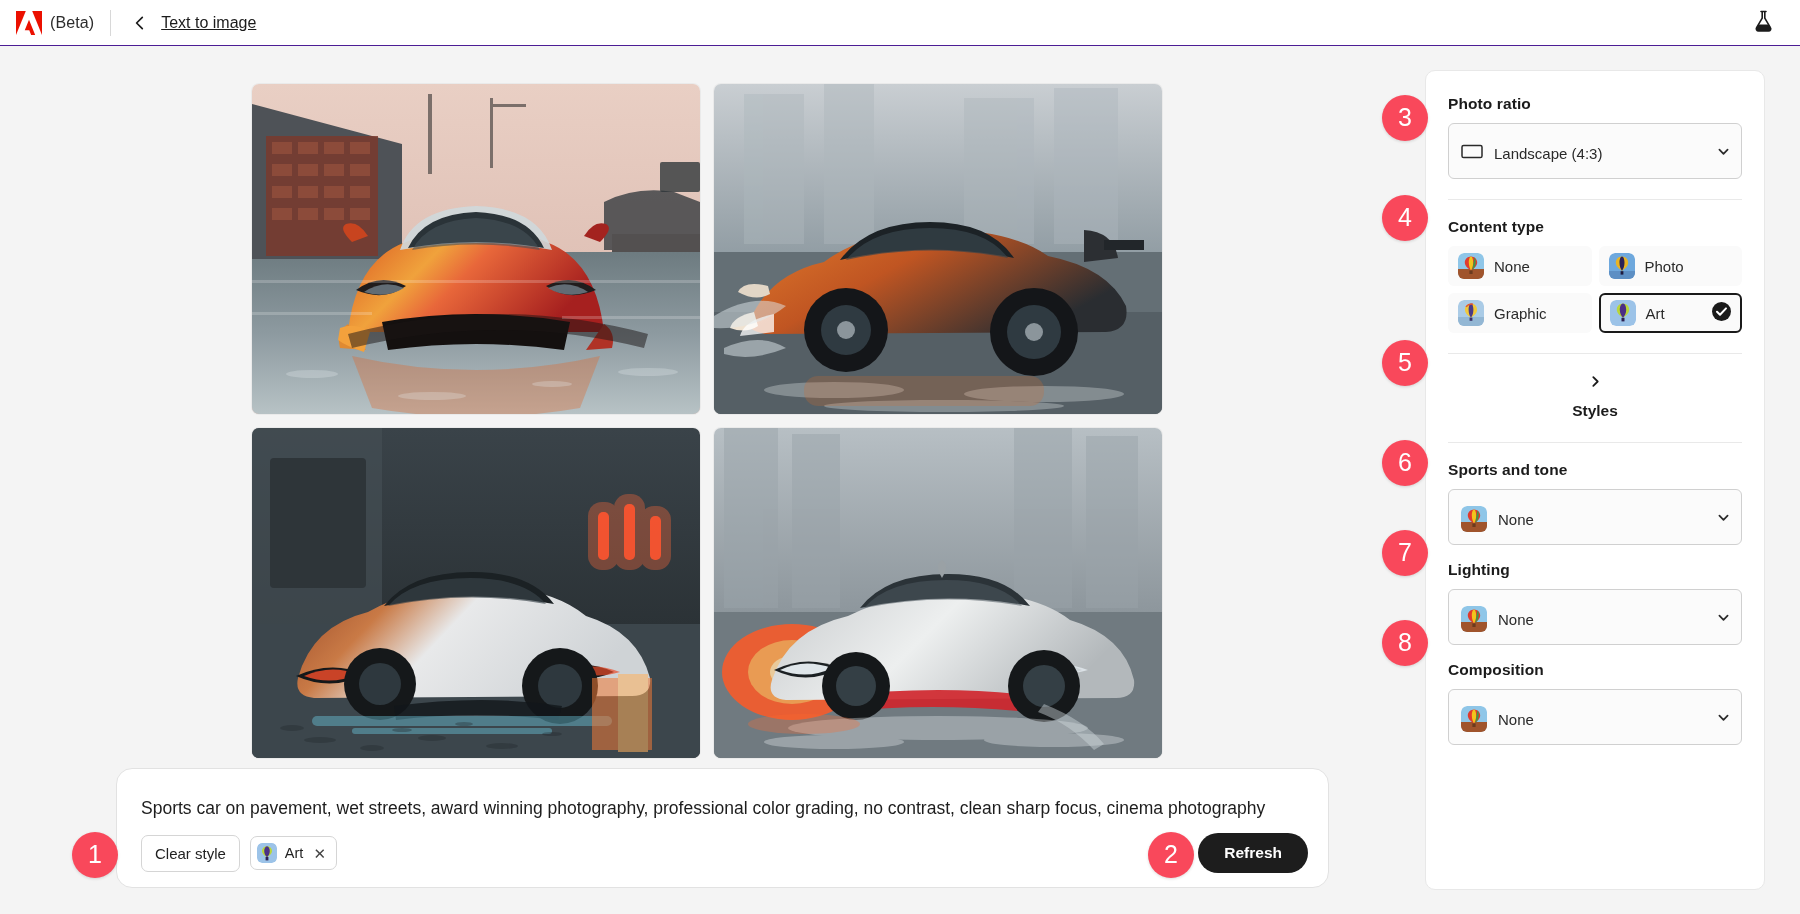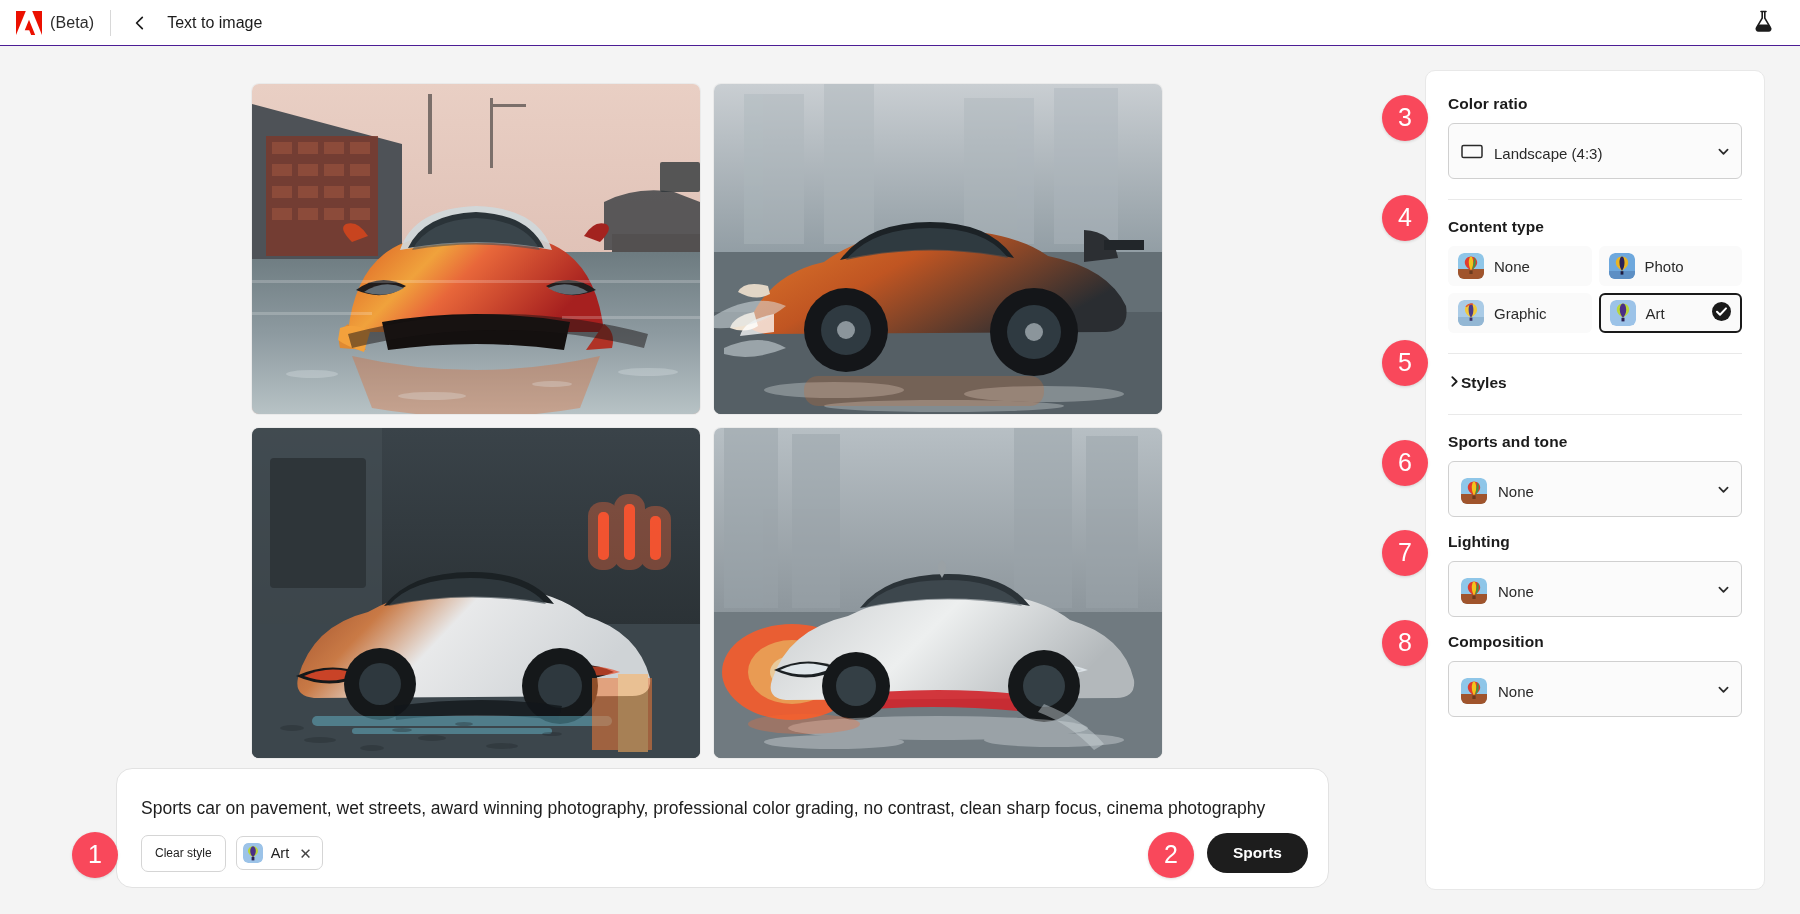--- a/index.html
+++ b/index.html
@@ -25,21 +25,21 @@
   .hdr-divider {
     width: 1px; height: 26px; background: #d8d8d8; margin-left: 16px;
   }
   .back-btn {
     margin-left: 16px; width: 26px; height: 26px;
     display: flex; align-items: center; justify-content: center;
     cursor: pointer; border-radius: 4px;
   }
   .back-btn svg { display:block; }
   .hdr-title {
-    margin-left: 14px; font-size: 16px; color: #1b1b1b; font-weight: 400;
+    margin-left: 8px; font-size: 16px; color: #1b1b1b; font-weight: 400; text-decoration: underline;
   }
   .hdr-right { margin-left: auto; margin-right: 22px; display:flex; align-items:center; }
   .flask-btn { width: 30px; height: 30px; display:flex; align-items:center; justify-content:center; cursor:pointer; border-radius:4px; }
 
   
   .canvas {
     position: absolute; top: 46px; left: 0;
     width: 1800px; height: 868px;
     background: #f4f4f4;
   }
@@ -78,21 +78,21 @@
     font-size: 17.5px; color: #1d1d1d; line-height: 22px;
     white-space: nowrap; overflow: hidden;
   }
   .prompt-row {
     position: absolute; left: 24px; bottom: 14px; right: 20px;
     display: flex; align-items: center;
   }
   .clear-style-btn {
     height: 37px; padding: 0 13px;
     border: 1px solid #d5d5d5; border-radius: 7px;
-    background: #fff; color: #222; font-size: 12px;
+    background: #fff; color: #222; font-size: 15px;
     display: flex; align-items: center; cursor: pointer;
     font-family: "Liberation Sans", sans-serif;
   }
   .style-chip {
     margin-left: 10px;
     height: 34px; padding: 0 10px 0 6px;
     border: 1px solid #d5d5d5; border-radius: 7px;
     background: #fff; display: flex; align-items: center; gap: 8px;
     cursor: pointer;
   }
@@ -144,22 +144,22 @@
     display: flex; align-items: center; padding: 0 9px;
     cursor: pointer;
   }
   .ct-item.selected {
     background: #fafafa; border: 2px solid #1a1a1a;
   }
   .ct-label { font-size: 15px; color: #2a2a2a; margin-left: 10px; }
   .ct-check { margin-left: auto; }
 
   .styles-row {
-    display: flex; align-items: center; 
-    cursor: pointer; padding: 2px 0;
+    display: flex; align-items: center; gap: 10px;
+    cursor: pointer; padding: 2px 0; flex-direction: column;
   }
   .styles-row .lbl { font-size: 15.5px; font-weight: 700; color: #1b1b1b; }
 
   .field-block { margin-bottom: 16px; }
 
   
   .badge {
     position: absolute;
     width: 46px; height: 46px; border-radius: 50%;
     background: #f9485b;
@@ -477,29 +477,29 @@
           <svg viewBox="0 0 20 20" width="20" height="20">
             <rect width="20" height="20" rx="5" fill="#9cc3e8"></rect>
             <path d="M10 3.2c3 0 5 2.2 5 4.8 0 2.8-3 5-5 6.2-2-1.2-5-3.4-5-6.2 0-2.6 2-4.8 5-4.8z" fill="#b9d63a"></path>
             <path d="M10 3.2c1.6 0 2.8 2.2 2.8 4.8 0 2.8-1.4 5-2.8 6.2-1.4-1.2-2.8-3.4-2.8-6.2 0-2.6 1.2-4.8 2.8-4.8z" fill="#4b2f86"></path>
             <rect x="8.6" y="14" width="2.8" height="3.4" fill="#2d2050"></rect>
           </svg>
         </span>
         <span class="chip-label">Art</span>
         <span class="chip-x">✕</span>
       </div>
-      <button class="refresh-btn">Sports</button>
+      <button class="refresh-btn">Refresh</button>
     </div>
   </div>
 
   <div class="right-panel">
     <div class="panel-inner">
 
       <div class="field-block">
-        <div class="sec-title">Color ratio</div>
+        <div class="sec-title">Photo ratio</div>
         <div class="select-box">
           <span>
             <svg width="22" height="16" viewBox="0 0 22 16">
                 <rect x="1" y="2.5" width="20" height="12" rx="1.6" fill="none" stroke="#2a2a2a" stroke-width="1.5"></rect>
               </svg>
           </span>
           <span class="sb-label">Landscape (4:3)</span>
           <span class="chev">
             <svg width="15" height="15" viewBox="0 0 15 15">
                 <path d="M3.4 5.6L7.5 9.8l4.1-4.2" fill="none" stroke="#2a2a2a" stroke-width="1.7" stroke-linecap="round" stroke-linejoin="round"></path>

